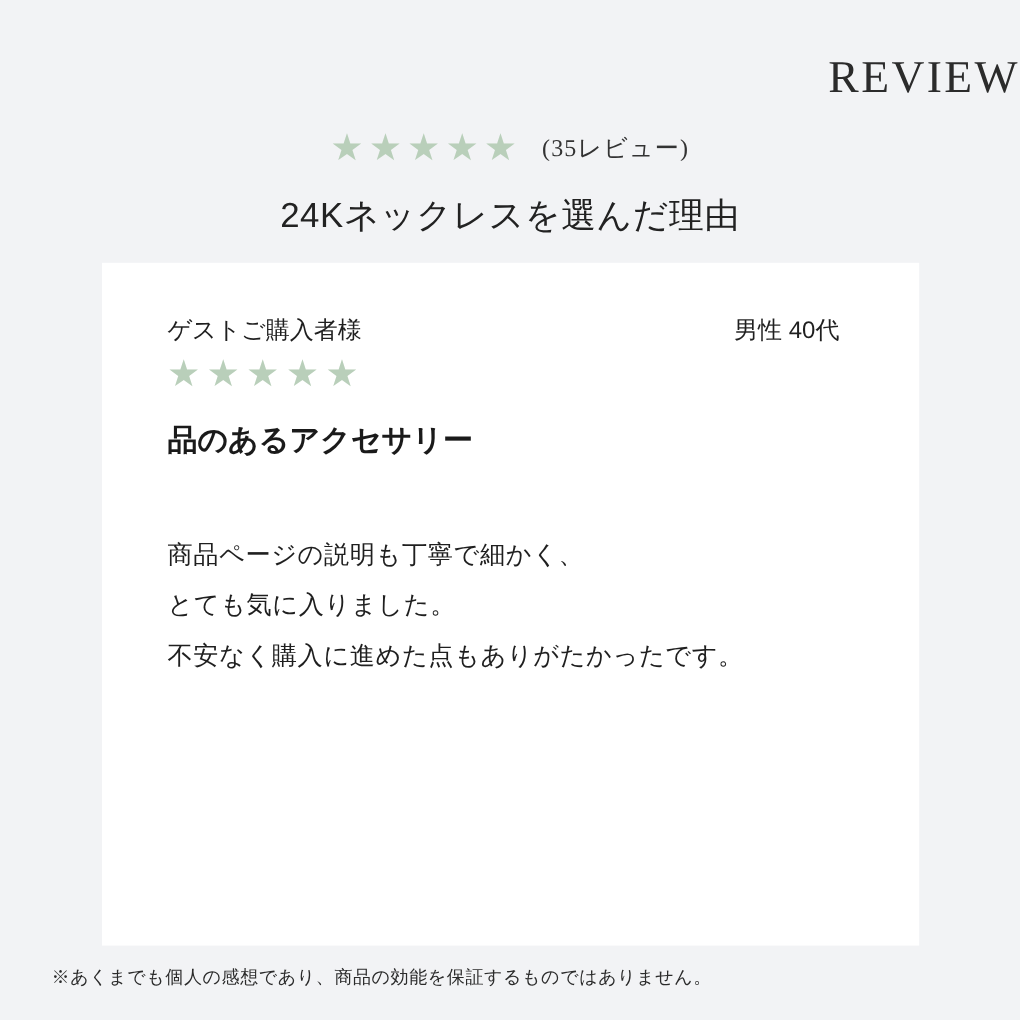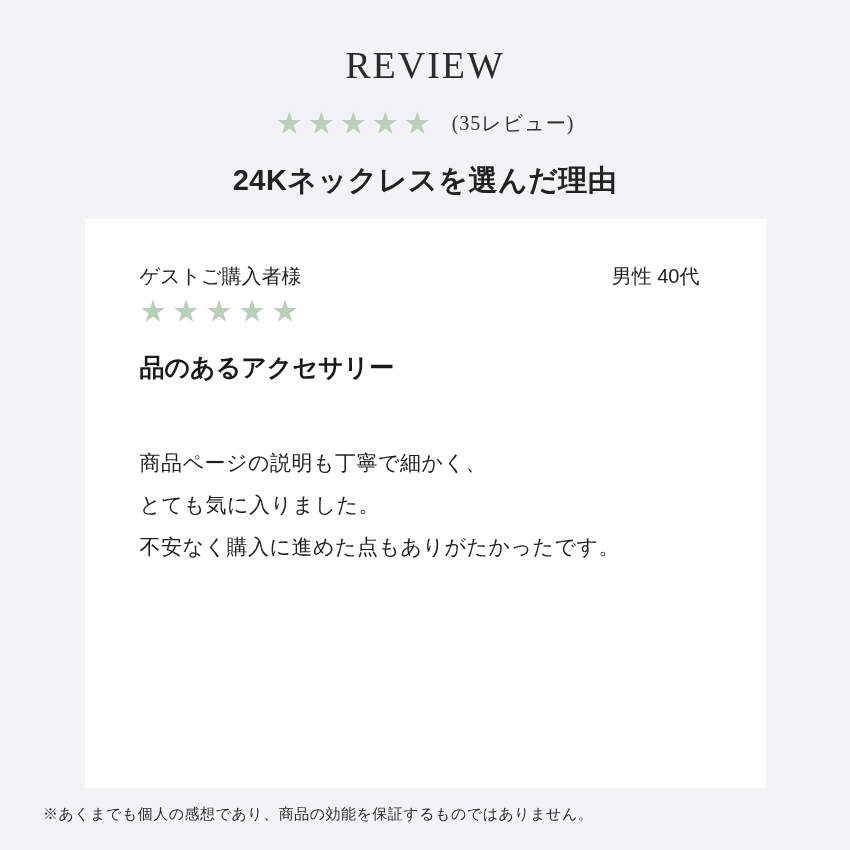--- a/index.html
+++ b/index.html
@@ -20,20 +20,21 @@
   }
   .review-title {
     font-family: "Liberation Serif", serif;
     font-size: 38px;
     font-weight: 400;
     letter-spacing: 2px;
     color: #2b2b2b;
     margin: 0;
     padding-top: 46px;
     line-height: 1;
+    text-align: right;
   }
   .rating-row {
     display: flex;
     justify-content: center;
     align-items: center;
     margin-top: 24px;
     height: 30px;
   }
   .stars {
     color: #b9cfba;
@@ -44,21 +45,21 @@
   }
   .rating-count {
     font-family: "Liberation Serif", serif;
     font-size: 20px;
     color: #333333;
     margin-left: 16px;
     letter-spacing: 1px;
   }
   .review-subtitle {
     font-size: 29px;
-    font-weight: 700;
+    font-weight: 400;
     color: #222222;
     margin: 28px 0 0 0;
     line-height: 1;
     letter-spacing: 0.5px;
   }
   .review-card {
     width: 681px;
     height: 569px;
     margin: 24px auto 0 auto;
     background: #ffffff;

